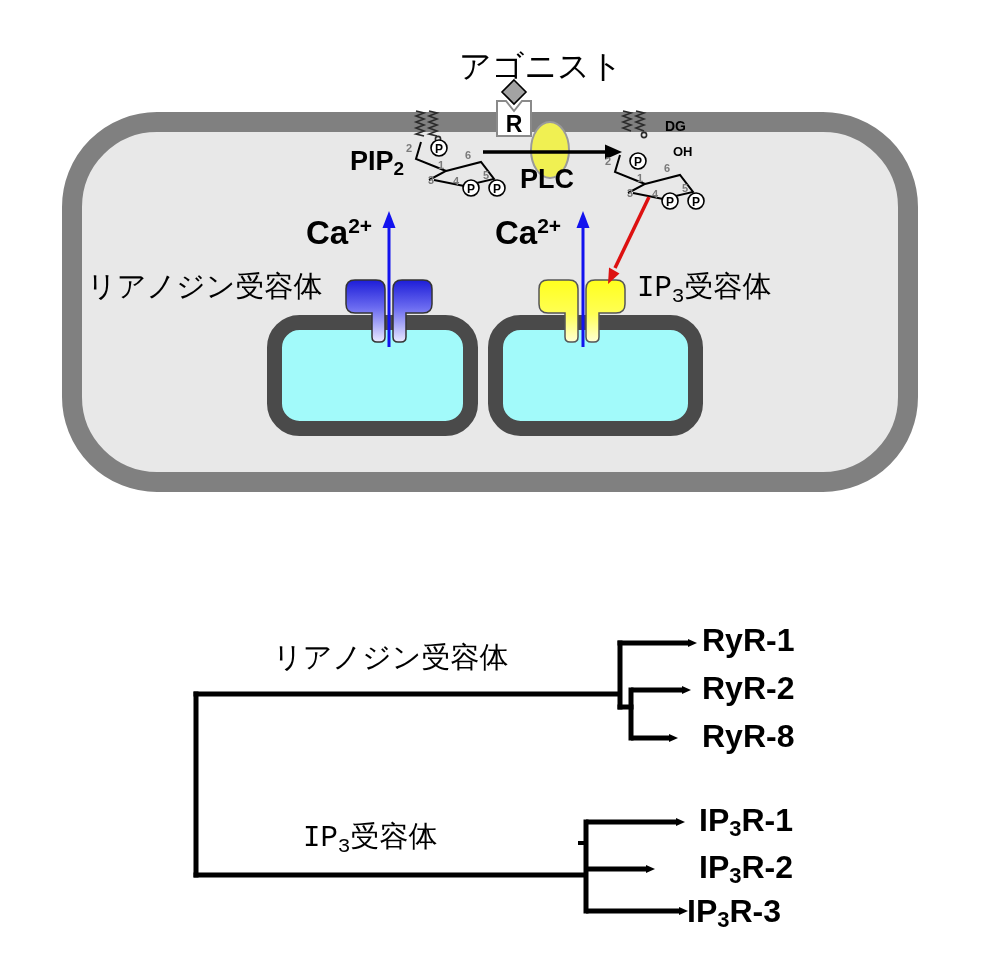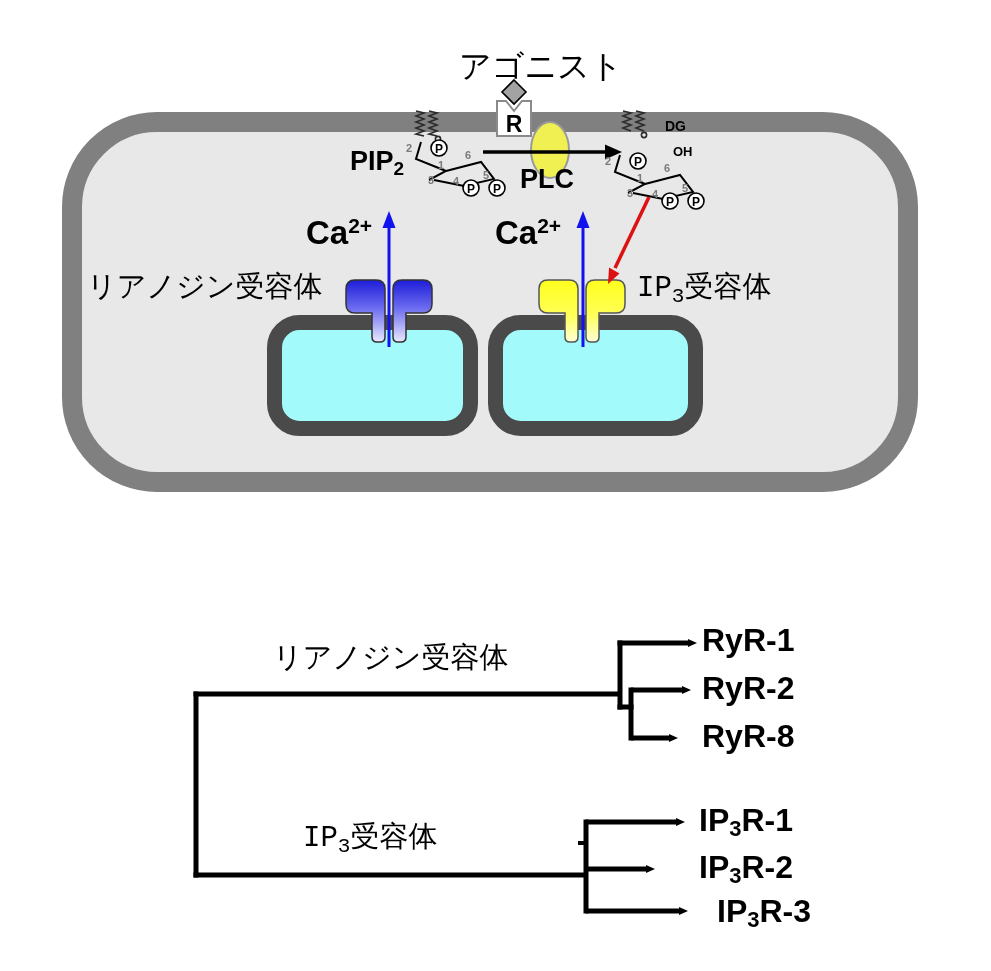--- a/index.html
+++ b/index.html
@@ -186,15 +186,15 @@
 <div class="lbl fs29" style="left:273px;top:645px;">リアノジン受容体</div>
 
 <div class="lbl fs29" style="left:303px;top:824px;"><span>IP</span><span class="sub3md">3</span><span>受容体</span></div>
 
 <div class="lbl fs32 b" style="left:702px;top:624px;">RyR-1</div>
 <div class="lbl fs32 b" style="left:702px;top:672px;">RyR-2</div>
 <div class="lbl fs32 b" style="left:702px;top:720px;">RyR-8</div>
 
 <div class="lbl fs32 b" style="left:699px;top:804px;"><span>IP</span><span class="sub3leaf">3</span><span>R-1</span></div>
 <div class="lbl fs32 b" style="left:699px;top:851px;"><span>IP</span><span class="sub3leaf">3</span><span>R-2</span></div>
-<div class="lbl fs32 b" style="left:717px;top:895px;"><span>IP</span><span class="sub3leaf">3</span><span>R-3</span></div>
+<div class="lbl fs32 b" style="left:687px;top:895px;"><span>IP</span><span class="sub3leaf">3</span><span>R-3</span></div>
 
 </div>
 
 </body></html>

